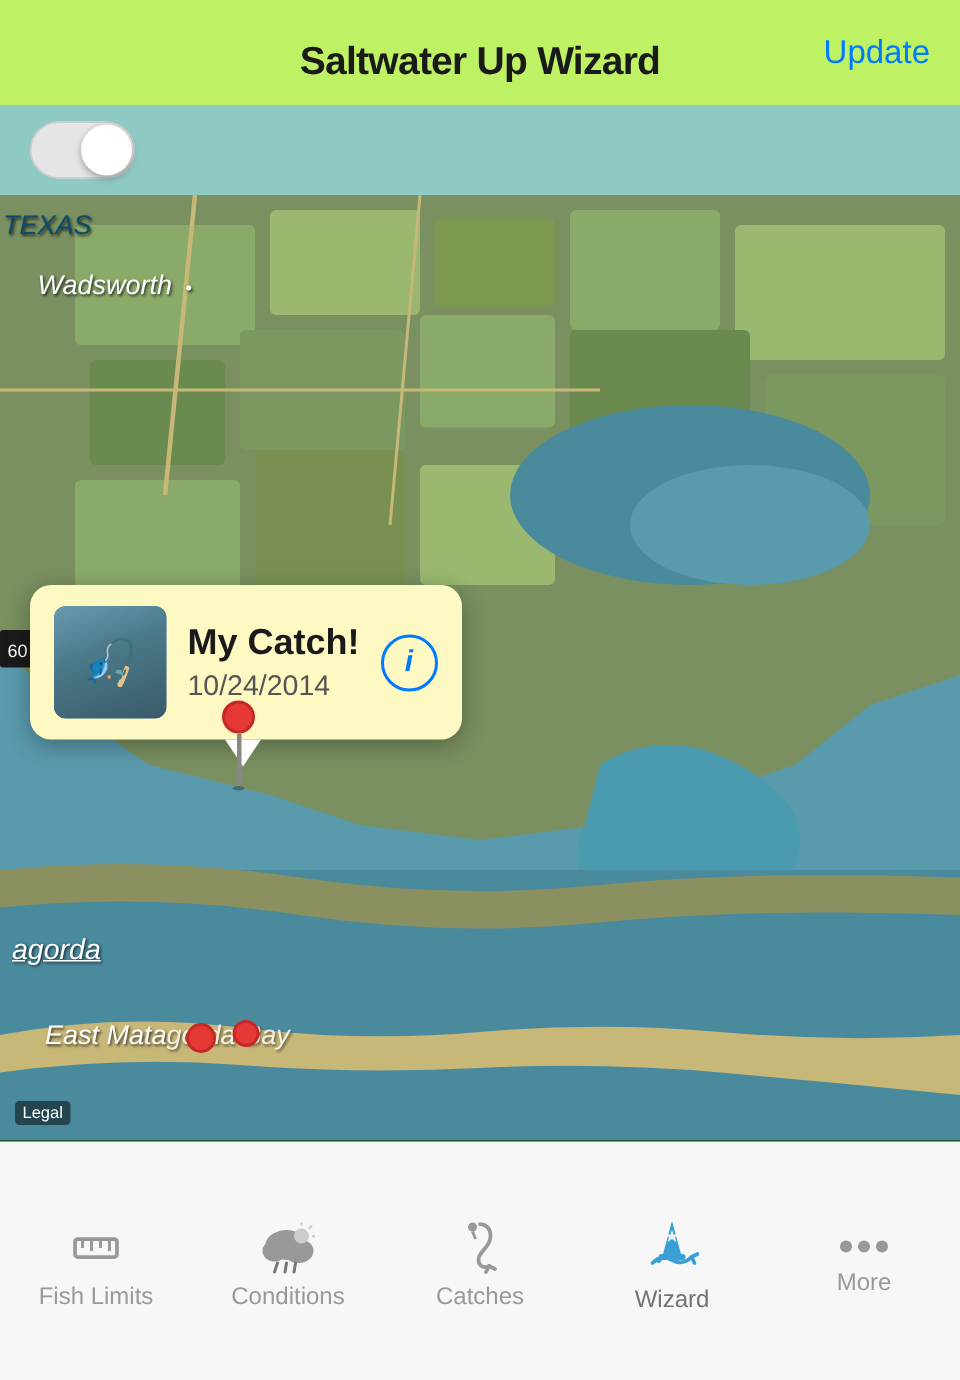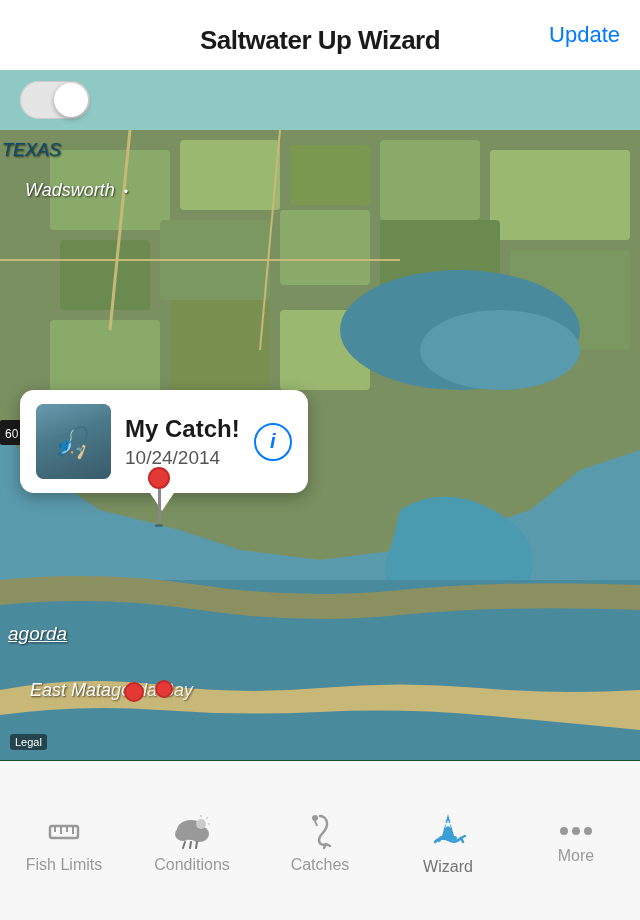--- a/index.html
+++ b/index.html
@@ -6,21 +6,21 @@
     body {
       width: 640px;
       height: 920px;
       overflow: hidden;
       font-family: -apple-system, 'Helvetica Neue', Arial, sans-serif;
       background: #000;
     }
 
     
     .header {
-      background: #ffffff;
+      background: #bef264;
       height: 70px;
       display: flex;
       align-items: center;
       justify-content: center;
       position: relative;
       padding-top: 10px;
     }
     .header-title {
       font-size: 26px;
       font-weight: 700;
@@ -101,21 +101,21 @@
       text-shadow: 1px 1px 2px rgba(0,0,0,0.7);
       font-weight: 400;
       pointer-events: none;
     }
 
     
     .map-callout {
       position: absolute;
       top: 260px;
       left: 20px;
-      background: #ffffff;
+      background: #fef9c3;
       border-radius: 14px;
       padding: 14px 16px;
       display: flex;
       align-items: center;
       gap: 14px;
       box-shadow: 0 4px 16px rgba(0,0,0,0.3);
       min-width: 280px;
       max-width: 420px;
     }
     .callout-image {

